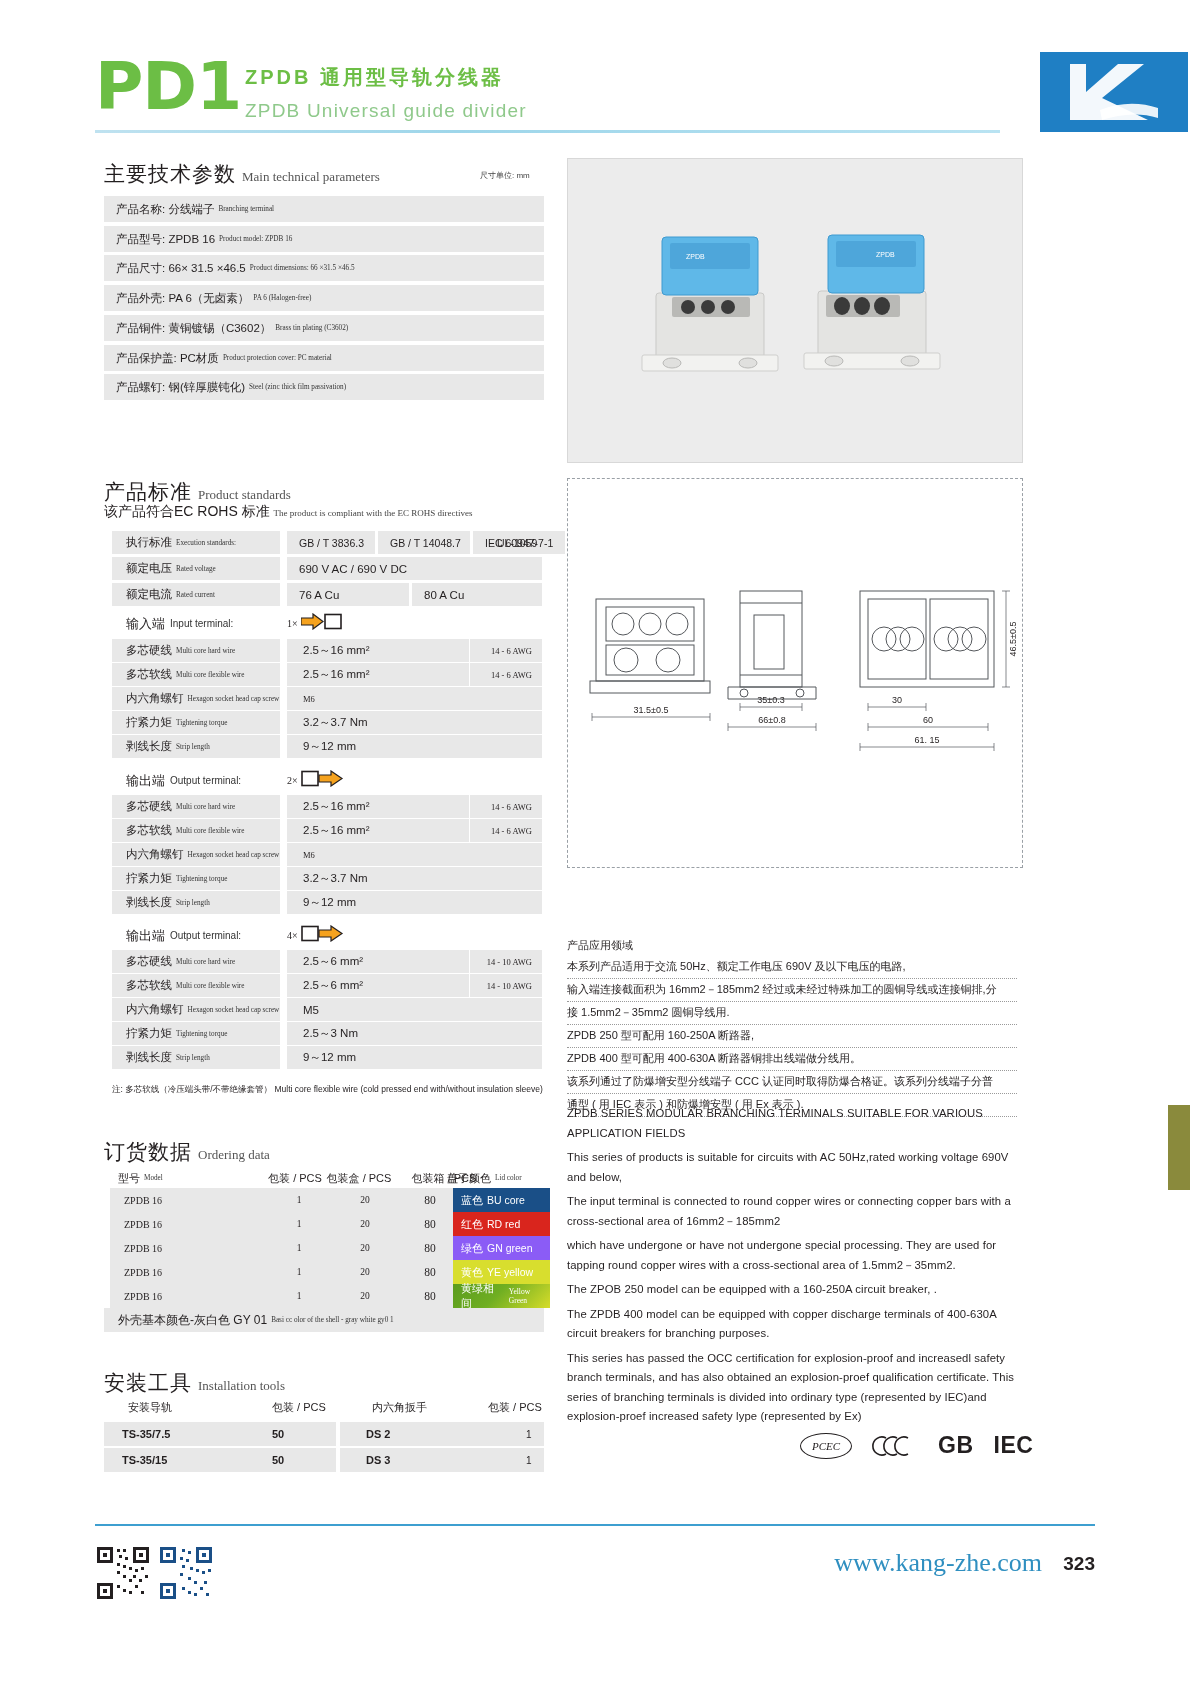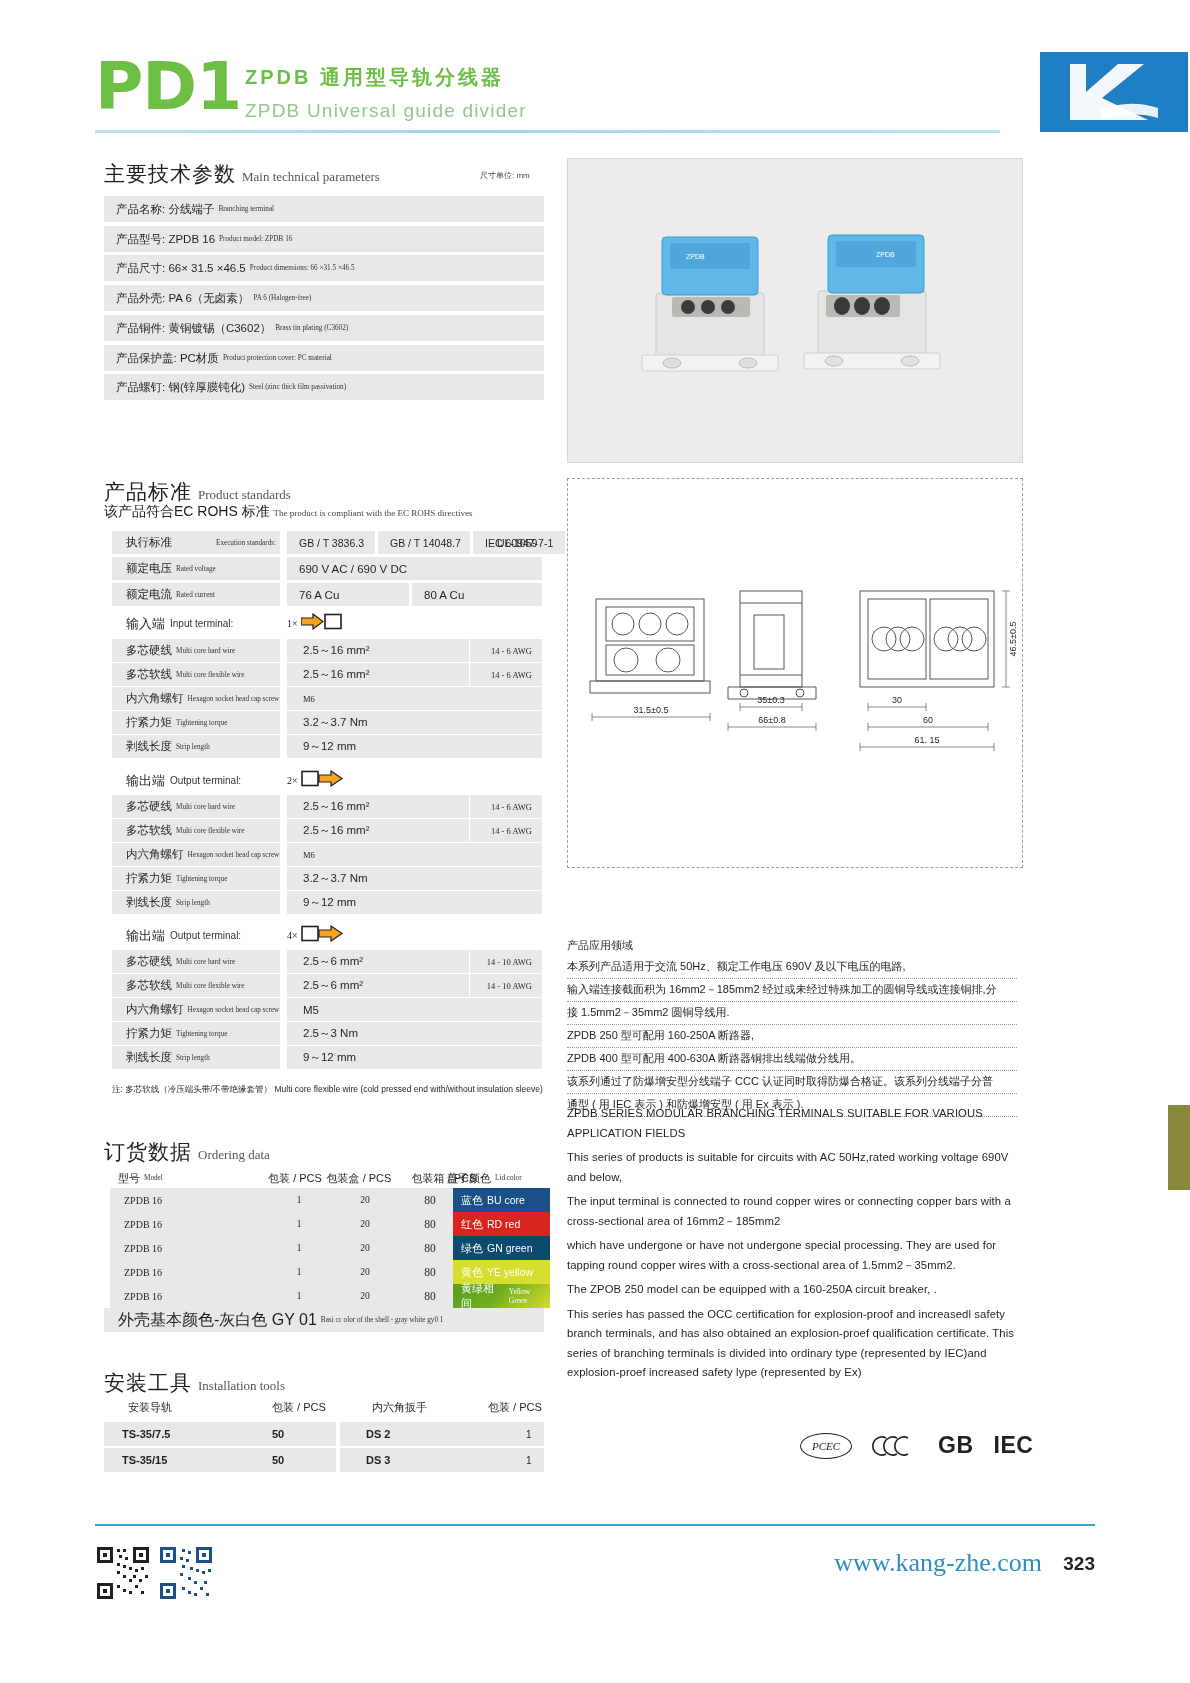--- a/index.html
+++ b/index.html
@@ -181,21 +181,21 @@
   </div>
 
   <div class="sec-title" style="left:104px;top:478px;">
     <span class="cn">产品标准</span><span class="en">Product standards</span>
   </div>
   <div class="sec-sub" style="position:absolute;left:104px;top:503px;">
     <span>该产品符合EC ROHS 标准</span>
     <span class="en2">The product is compliant with the EC ROHS directives</span>
   </div>
 
-  <div class="std-lbl cell" style="top:531px;gap:40px;">
+  <div class="std-lbl cell" style="top:531px;">
     <span class="lbl-cn">执行标准</span>
     <span class="lbl-en">Execution standards:</span>
   </div>
   <div class="std-box" style="left:287px;top:531px;width:88px;">
     <span class="val" style="font-size:10.5px">GB / T 3836.3</span>
   </div>
   <div class="std-box" style="left:378px;top:531px;width:92px;">
     <span class="val" style="font-size:10.5px">GB / T 14048.7</span>
   </div>
   <div class="std-box" style="left:473px;top:531px;width:92px;">
@@ -438,21 +438,21 @@
     <span class="ord-color" style="background:#d9251d;color:#ffffff;">
       <span class="c1">红色</span>
         <span class="c2">RD red</span>
     </span>
   </div>
   <div class="ord-row" style="top:1236px;">
     <span class="ord-model">ZPDB 16</span>
     <span class="ord-n" style="left:150px;width:78px;">1</span>
     <span class="ord-n" style="left:212px;width:86px;">20</span>
     <span class="ord-n" style="left:300px;width:40px;font-size:11.5px;">80</span>
-    <span class="ord-color" style="background:#0c4a6e;color:#ffffff;">
+    <span class="ord-color" style="background:#8b5cf6;color:#ffffff;">
       <span class="c1">绿色</span>
         <span class="c2">GN green</span>
     </span>
   </div>
   <div class="ord-row" style="top:1260px;">
     <span class="ord-model">ZPDB 16</span>
     <span class="ord-n" style="left:150px;width:78px;">1</span>
     <span class="ord-n" style="left:212px;width:86px;">20</span>
     <span class="ord-n" style="left:300px;width:40px;font-size:11.5px;">80</span>
     <span class="ord-color" style="background:#d8de2e;color:#ffffff;">
@@ -464,21 +464,21 @@
     <span class="ord-model">ZPDB 16</span>
     <span class="ord-n" style="left:150px;width:78px;">1</span>
     <span class="ord-n" style="left:212px;width:86px;">20</span>
     <span class="ord-n" style="left:300px;width:40px;font-size:11.5px;">80</span>
     <span class="ord-color" style="background:linear-gradient(135deg,#5b9c1e 0%,#6fae22 45%,#d6dc2a 100%);color:#ffffff;">
       <span class="c1">黄绿相间</span>
         <span class="c2s">Yellow Green</span>
     </span>
   </div>
   <div class="ord-foot" style="top:1308px;">
-    <span class="lbl-cn" style="font-size:16px;">外壳基本颜色-灰白色 GY 01</span>
+    <span class="lbl-cn" style="font-size:12px;">外壳基本颜色-灰白色 GY 01</span>
     <span class="lbl-en">Basi cc  olor of the shell - gray white gy0 1</span>
   </div>
 
   <div class="sec-title" style="left:104px;top:1369px;">
     <span class="cn">安装工具</span><span class="en">Installation tools</span>
   </div>
 
   <div class="tl-head" style="left:128px;top:1400px;">安装导轨</div>
   <div class="tl-head" style="left:272px;top:1400px;">包装 / PCS</div>
   <div class="tl-head" style="left:372px;top:1400px;">内六角扳手</div>
@@ -600,20 +600,21 @@
     <div class="ln">该系列通过了防爆增安型分线端子 CCC 认证同时取得防爆合格证。该系列分线端子分普</div>
     <div class="ln">通型 ( 用 IEC 表示 ) 和防爆增安型 ( 用 Ex 表示 ).</div>
   </div>
 
   <div class="app-en">
     <p>ZPDB SERIES MODULAR BRANCHING TERMINALS SUITABLE FOR VARIOUS APPLICATION FIELDS</p>
     <p>This series of products is suitable for circuits with AC 50Hz,rated working voltage 690V and below,</p>
     <p>The input terminal is connected to round copper wires or connecting copper bars with a cross-sectional area of 16mm2－185mm2</p>
     <p>which have undergone or have not undergone special processing. They are used for tapping round copper wires with a cross-sectional area of 1.5mm2－35mm2.</p>
     <p>The ZPOB 250 model can be equipped with a 160-250A circuit breaker, .</p>
+    <p>The ZPDB 400 model can be equipped with copper discharge terminals of 400-630A circuit breakers for branching purposes.</p>
     <p>This series has passed the OCC certification for explosion-proof and increasedl safety branch terminals, and has also obtained an explosion-proef qualification certificate. This series of branching terminals is divided into ordinary type (represented by IEC)and explosion-proef increased safety lype (represented by Ex)</p>
   </div>
 
   <div class="certs">
     <span class="cert-oval">PCEC</span>
     <span class="cert-ccc">
       <svg width="46" height="26" viewBox="0 0 46 26">
         <path d="M14 5 A9 9 0 1 0 14 21" stroke="#231f20" stroke-width="1.6" fill="none"></path>
         <path d="M25 5 A9 9 0 1 0 25 21" stroke="#231f20" stroke-width="1.6" fill="none"></path>
         <path d="M36 5 A9 9 0 1 0 36 21" stroke="#231f20" stroke-width="1.6" fill="none"></path>

